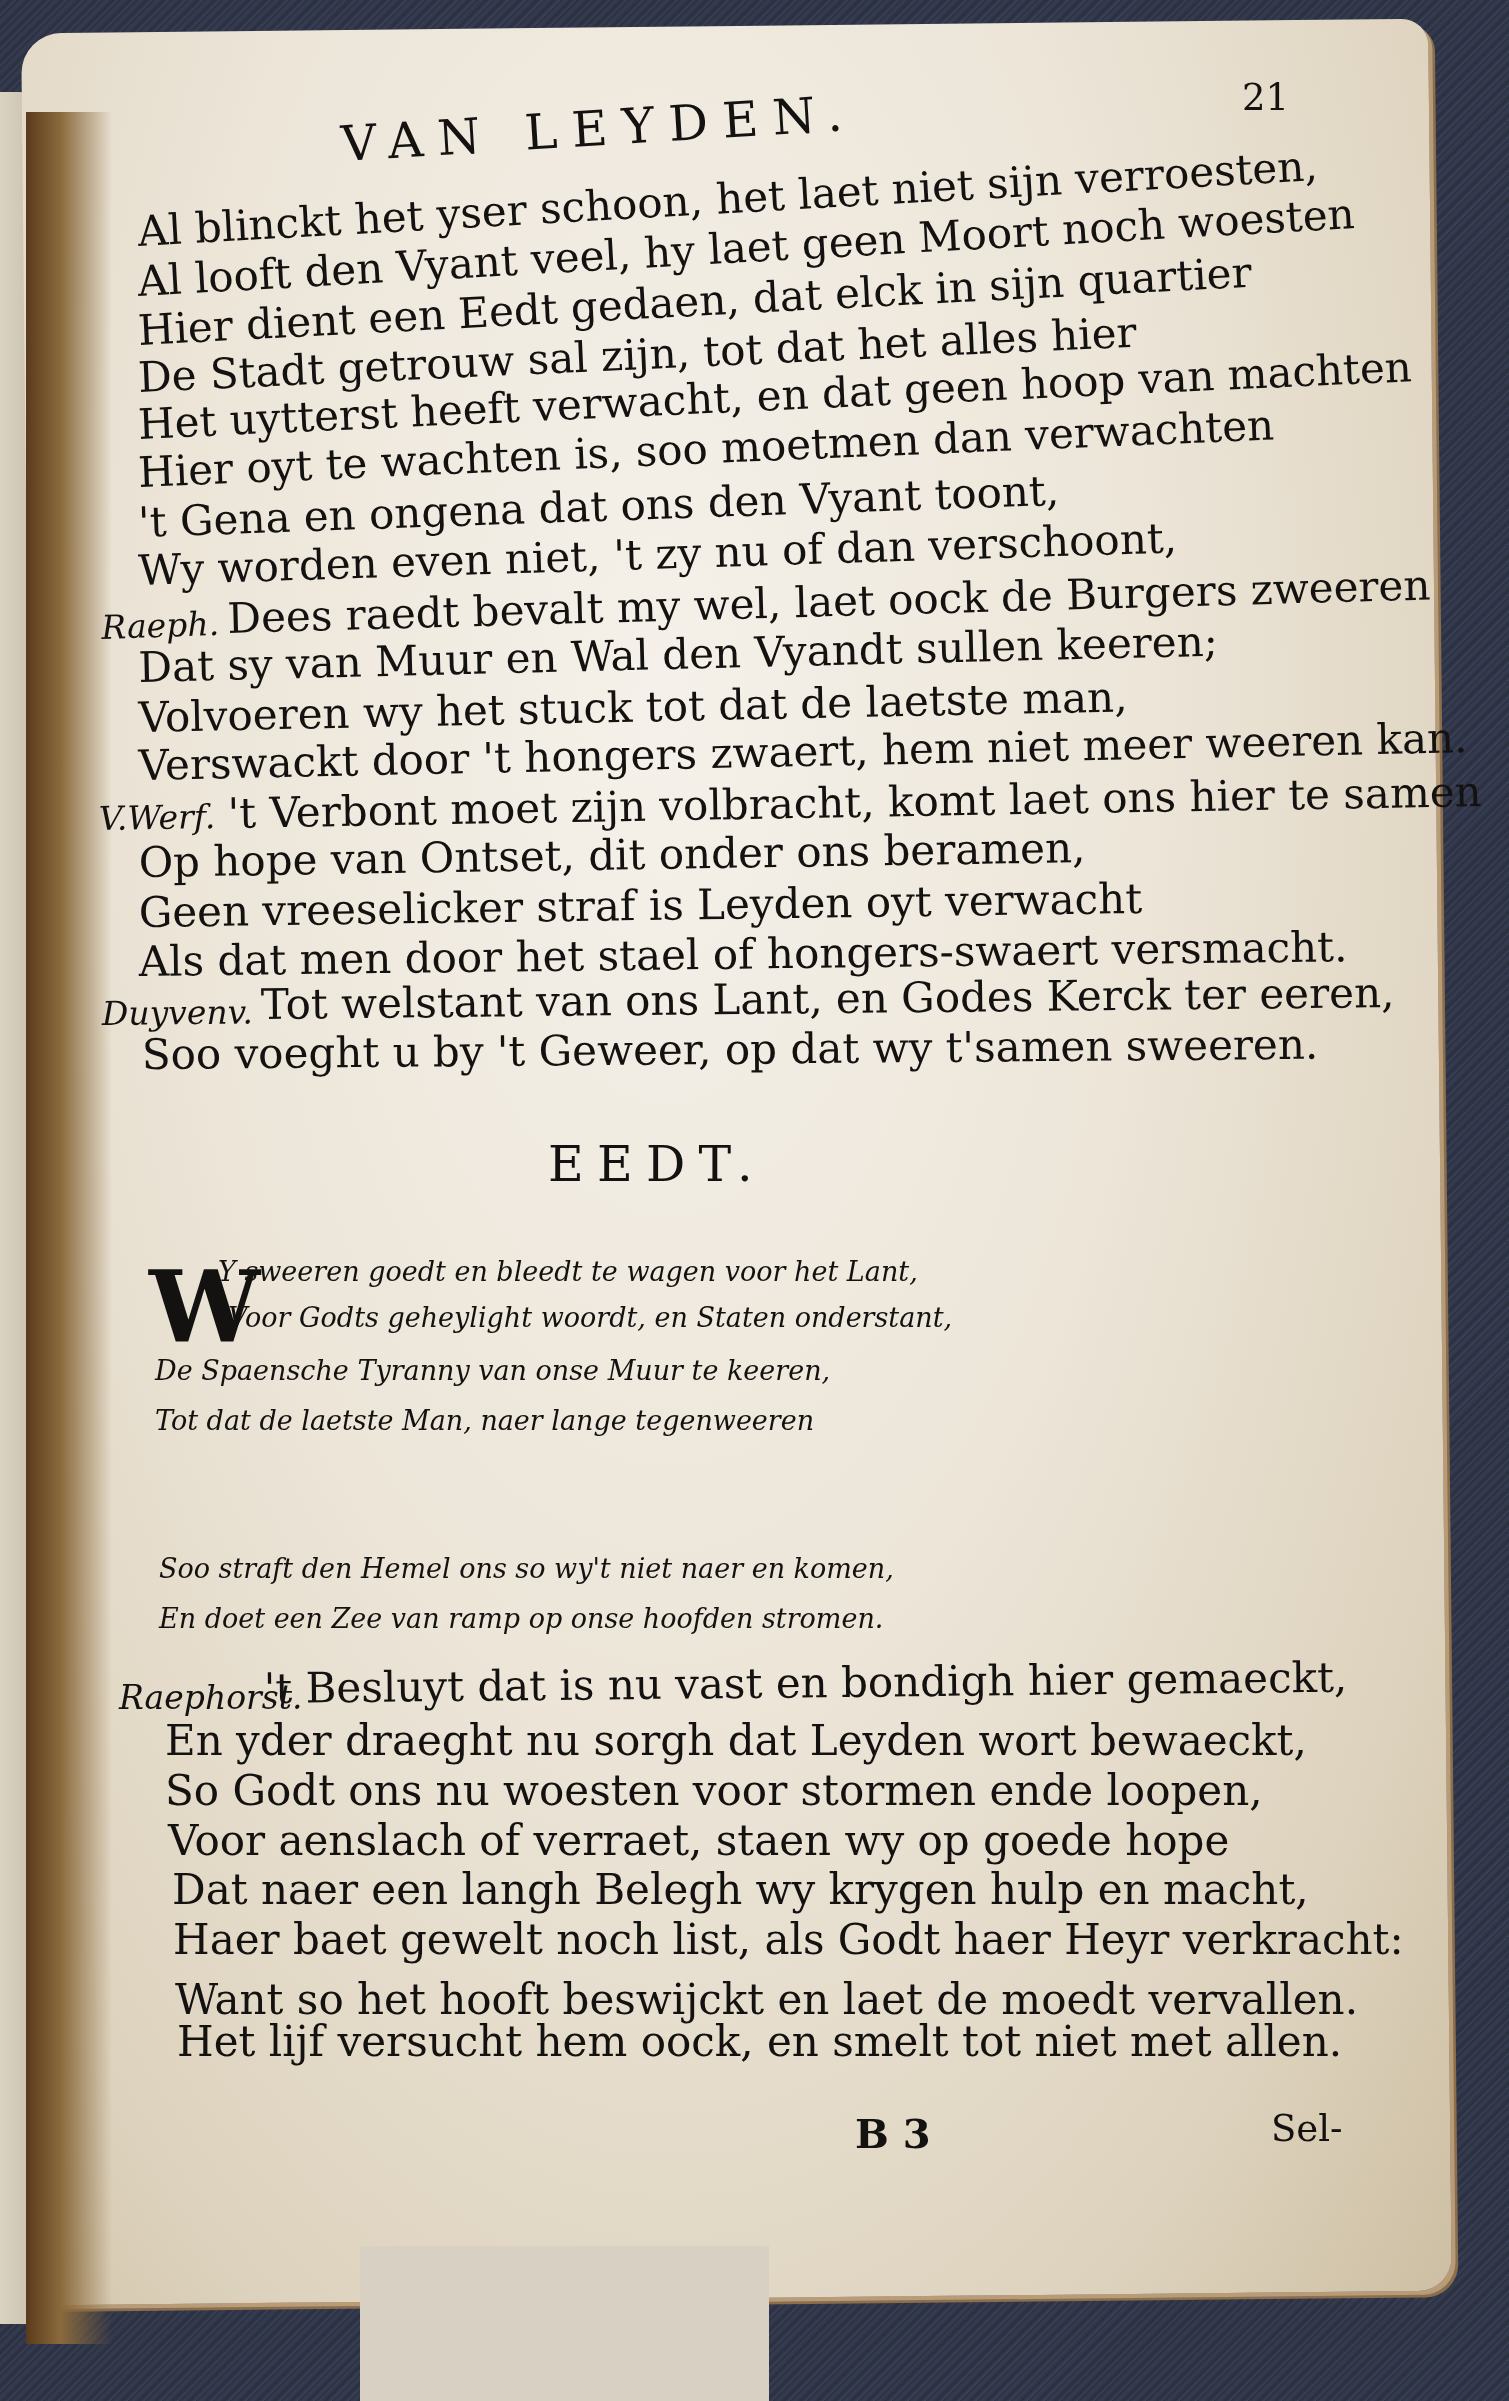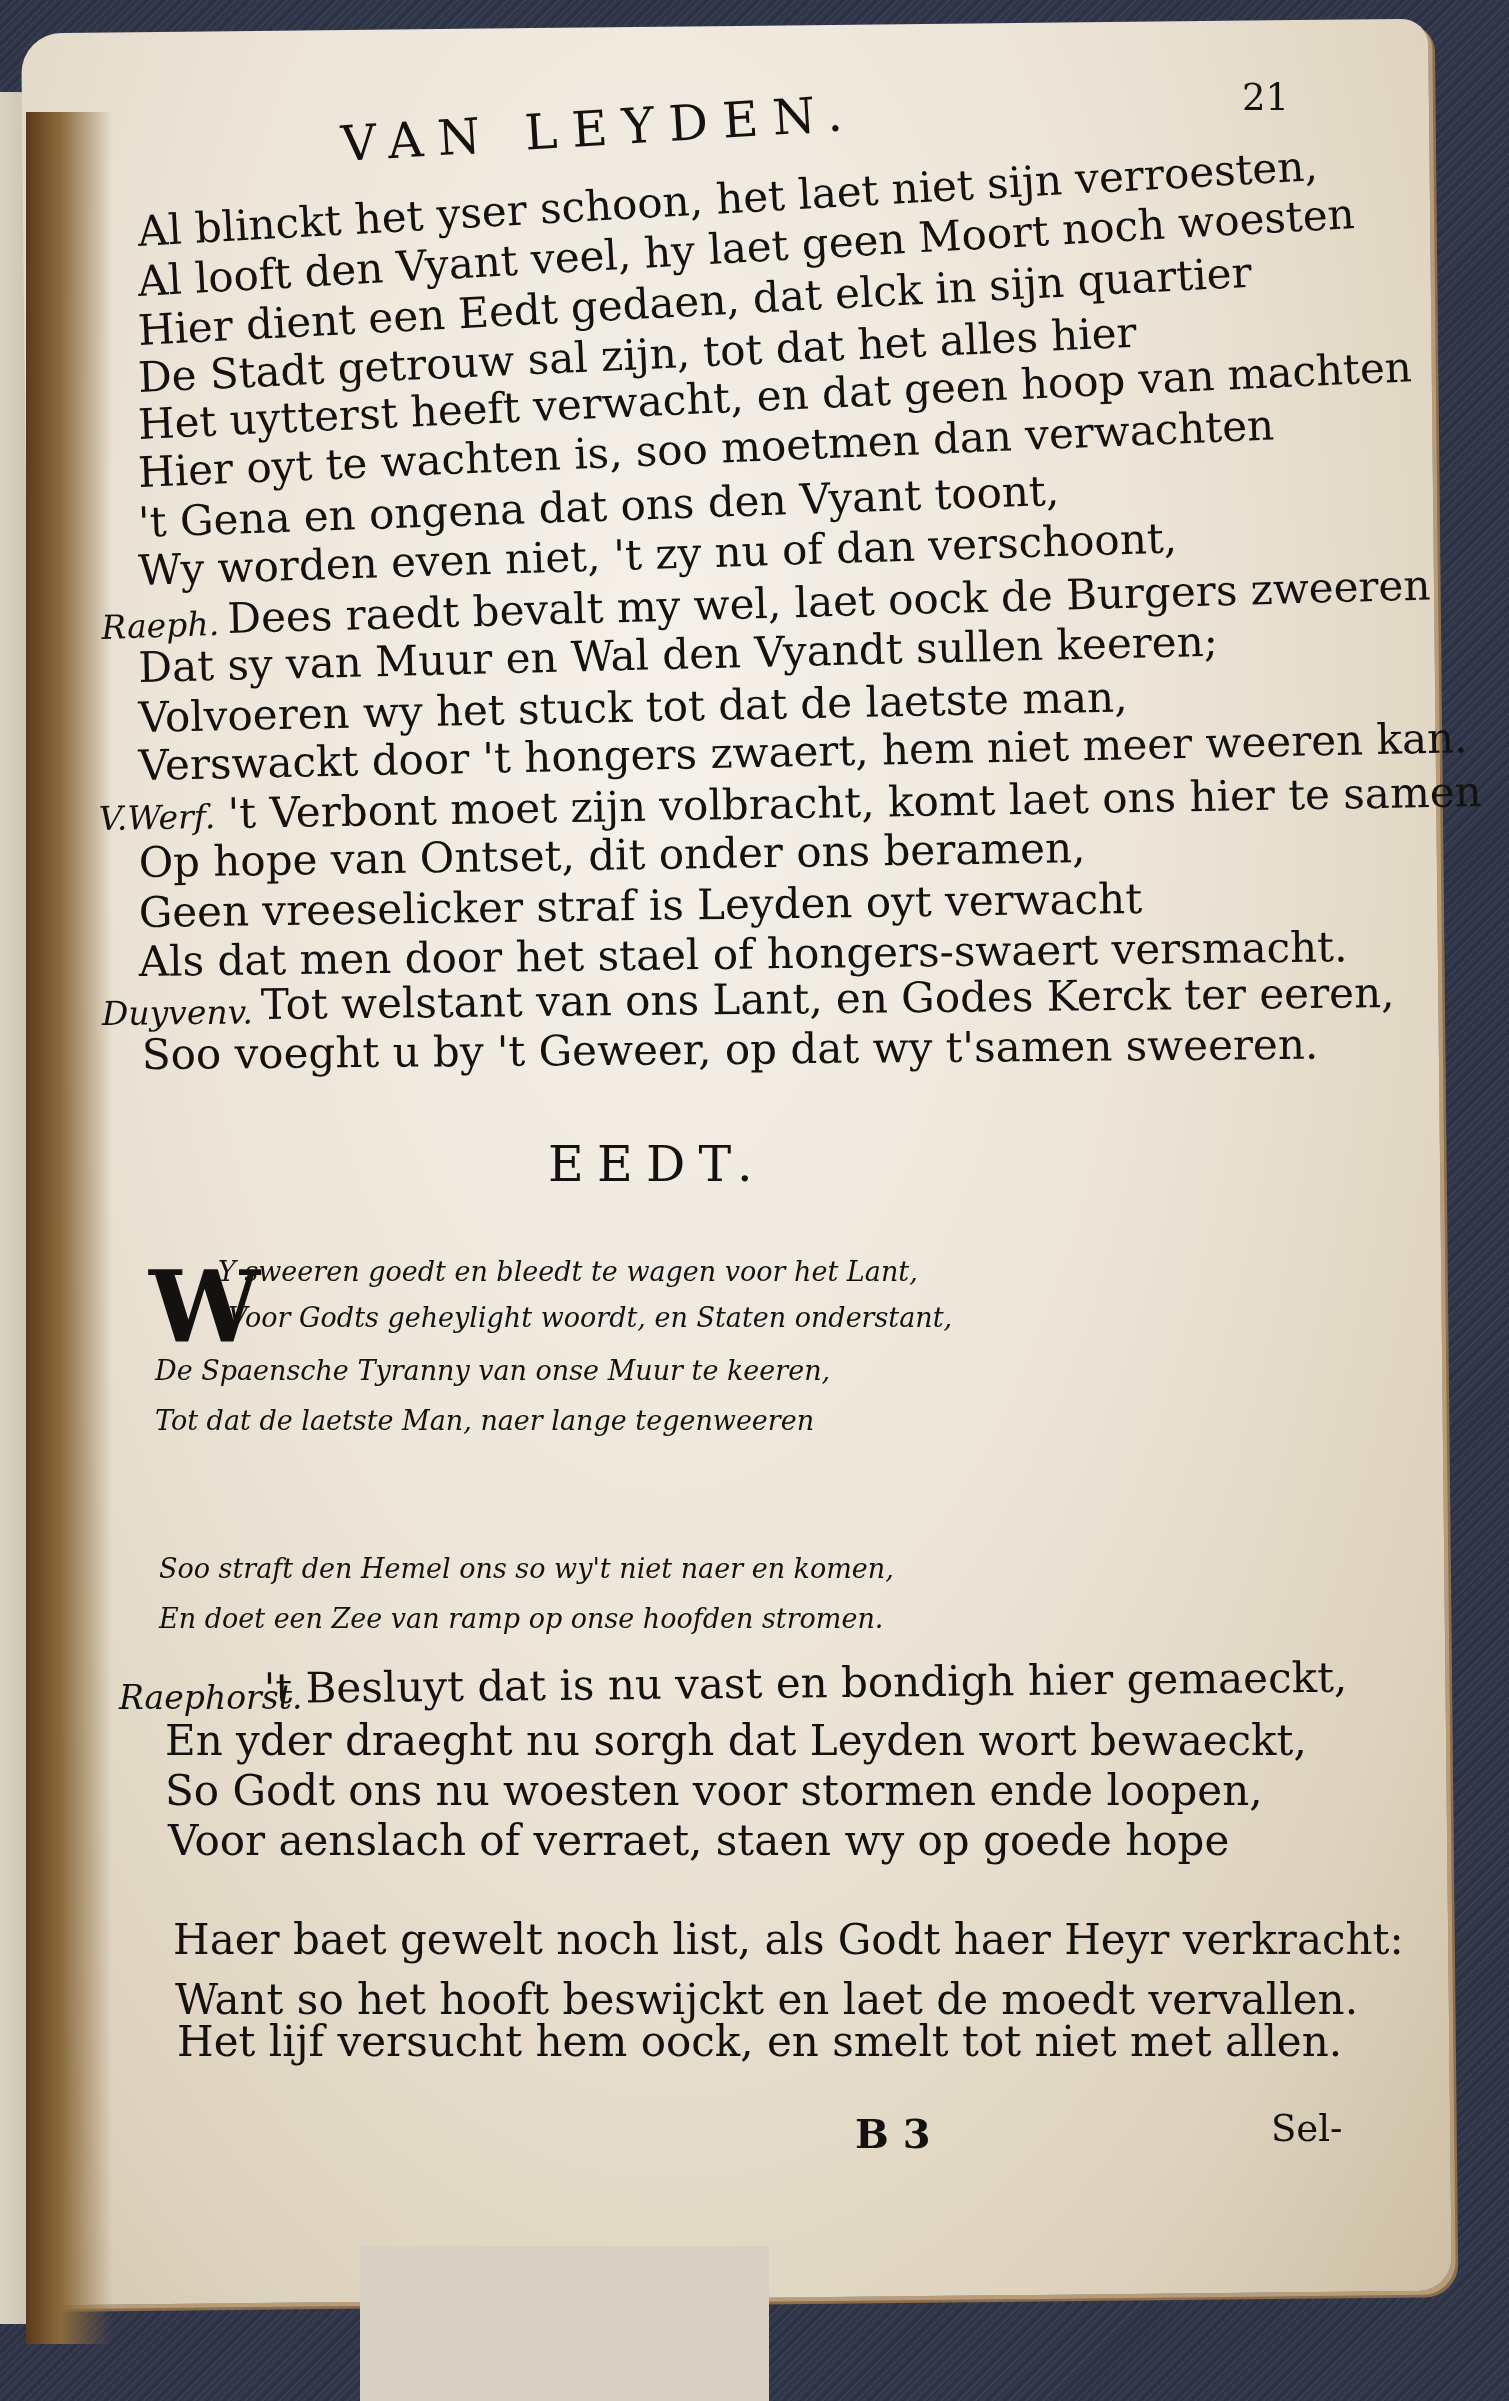--- a/index.html
+++ b/index.html
@@ -94,20 +94,21 @@
   <div class="line oath" style="left:155px;top:1357px">De Spaensche Tyranny van onse Muur te keeren,</div>
   <div class="line oath" style="left:155px;top:1407px">Tot dat de laetste Man, naer lange tegenweeren</div>
   <div class="line oath" style="left:159px;top:1555px">Soo straft den Hemel ons so wy't niet naer en komen,</div>
   <div class="line oath" style="left:159px;top:1605px">En doet een Zee van ramp op onse hoofden stromen.</div>
 
   <div class="line speaker" style="left:119px;top:1681px">Raephorst.</div>
   <div class="line" style="left:264px;top:1668px;transform:rotate(-0.6deg)">'t Besluyt dat is nu vast en bondigh hier gemaeckt,</div>
   <div class="line" style="left:165px;top:1720px">En yder draeght nu sorgh dat Leyden wort bewaeckt,</div>
   <div class="line" style="left:165px;top:1770px">So Godt ons nu woesten voor stormen ende loopen,</div>
   <div class="line" style="left:168px;top:1820px">Voor aenslach of verraet, staen wy op goede hope</div>
+  <div class="line" style="left:172px;top:1869px">Dat naer een langh Belegh wy krygen hulp en macht,</div>
   <div class="line" style="left:173px;top:1919px">Haer baet gewelt noch list, als Godt haer Heyr verkracht:</div>
   <div class="line" style="left:175px;top:1979px">Want so het hooft beswijckt en laet de moedt vervallen.</div>
   <div class="line" style="left:177px;top:2021px">Het lijf versucht hem oock, en smelt tot niet met allen.</div>
 
   <div class="sig">B 3</div>
   <div class="catchword">Sel-</div>
 </div>
 
 
 </body></html>

